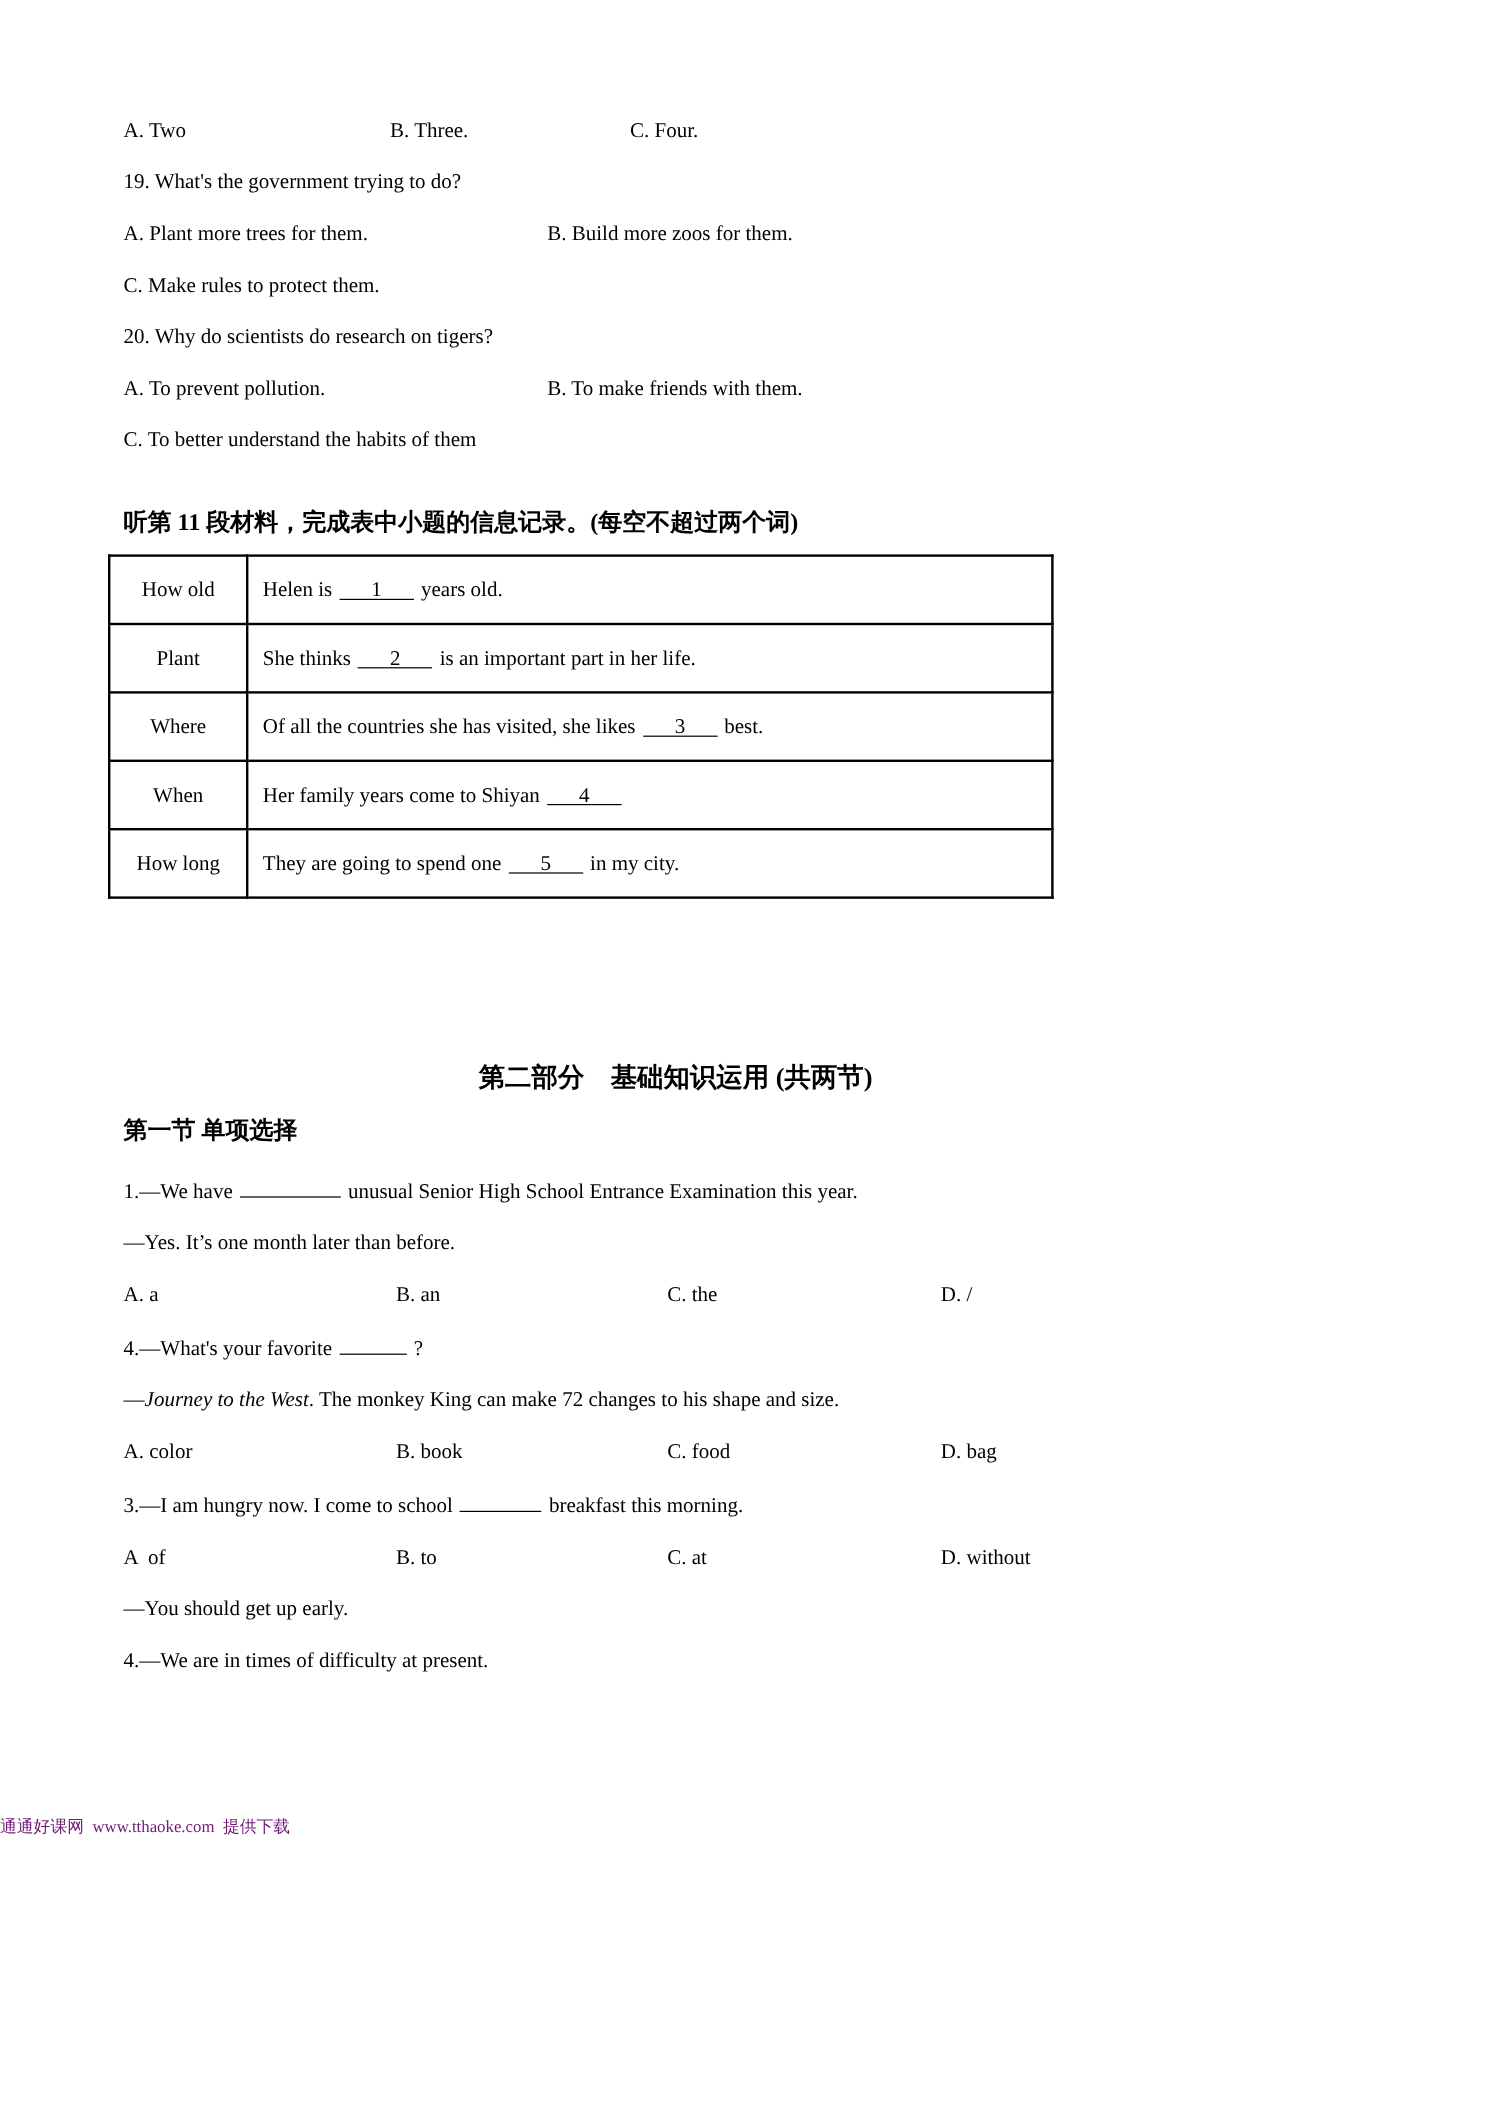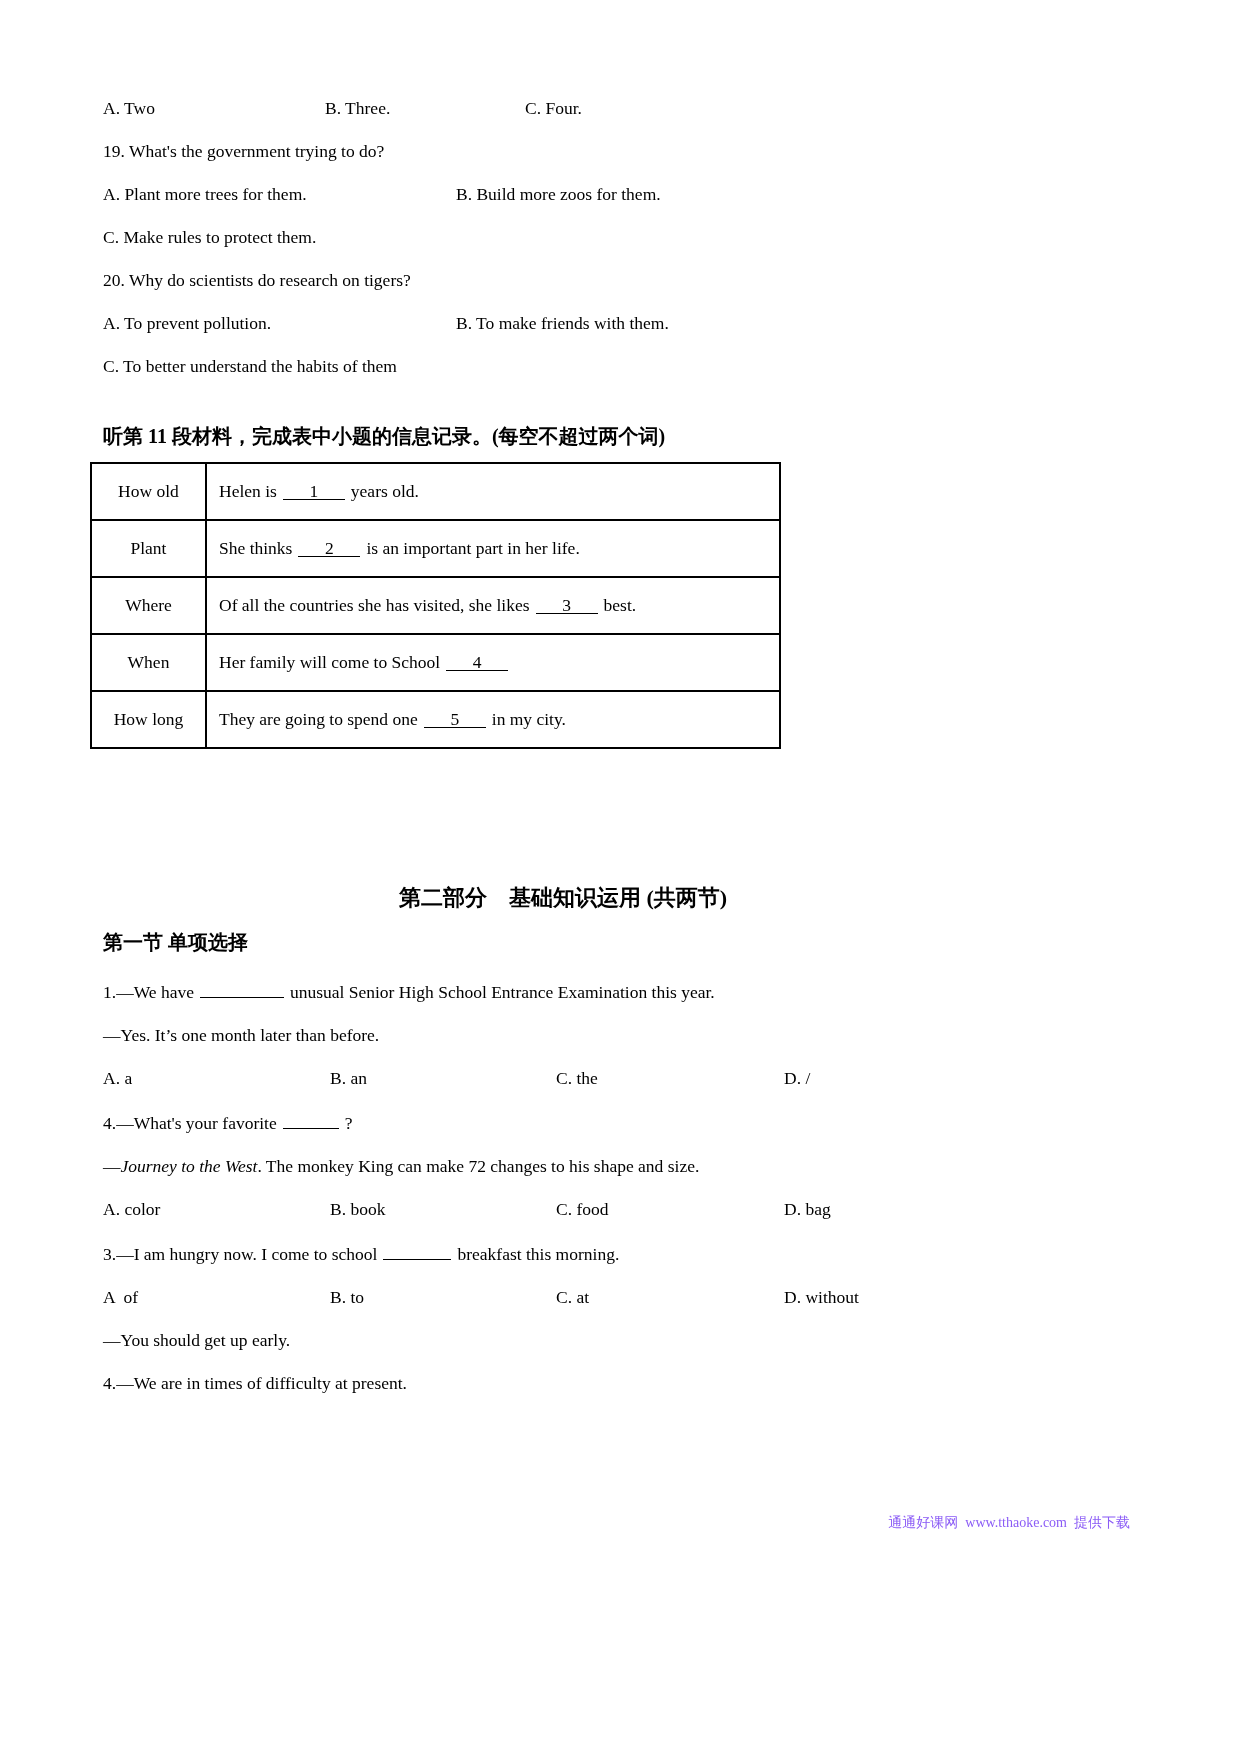--- a/index.html
+++ b/index.html
@@ -46,21 +46,21 @@
   .material-heading {
     margin: 45px 0 12px 0;
     font-size: 20px;
     font-weight: bold;
     line-height: 27px;
     white-space: pre-wrap;
   }
   table.info-table {
     border-collapse: collapse;
     margin-left: -13px;
-    width: 691px;
+    width: 788px;
   }
   table.info-table td {
     border: 2px solid #000;
     height: 57px;
     font-size: 17.5px;
     vertical-align: middle;
   }
   td.label-cell { width: 115px; text-align: center; }
   td.info-cell { padding-left: 12px; padding-right: 8px; }
   .part2-title {
@@ -79,23 +79,23 @@
     line-height: 27px;
     white-space: pre-wrap;
   }
   .q4-line { margin-top: 14px; }
   .italic { font-style: italic; }
   .footer {
     position: absolute;
     top: 1514px;
     left: 0;
     width: 1130px;
-    text-align: right;
+    text-align: left;
     font-size: 14px;
-    color: #8b5cf6;
+    color: #701a75;
     white-space: pre-wrap;
   }
 </style>
 </head>
 <body>
 
 <div class="page">
   <div class="content">
 
     <p class="line"><span class="c222 opt">A. Two</span><span class="c200 opt">B. Three.</span><span class="opt">C. Four.</span></p>
@@ -119,21 +119,21 @@
         <tr>
           <td class="label-cell">Plant</td>
           <td class="info-cell"><span>She thinks</span><span class="blank num">2</span><span>is an important part in her life.</span></td>
         </tr>
         <tr>
           <td class="label-cell">Where</td>
           <td class="info-cell"><span>Of all the countries she has visited, she likes</span><span class="blank num">3</span><span>best.</span></td>
         </tr>
         <tr>
           <td class="label-cell">When</td>
-          <td class="info-cell"><span>Her family will come to School</span><span class="blank num">4</span><span></span></td>
+          <td class="info-cell"><span>Her family years come to Shiyan</span><span class="blank num">4</span><span></span></td>
         </tr>
         <tr>
           <td class="label-cell">How long</td>
           <td class="info-cell"><span>They are going to spend one</span><span class="blank num">5</span><span>in my city.</span></td>
         </tr>
       </tbody>
     </table>
 
     <h2 class="part2-title">第二部分　基础知识运用 (共两节)</h2>
     <h3 class="sec-title">第一节 单项选择</h3>

